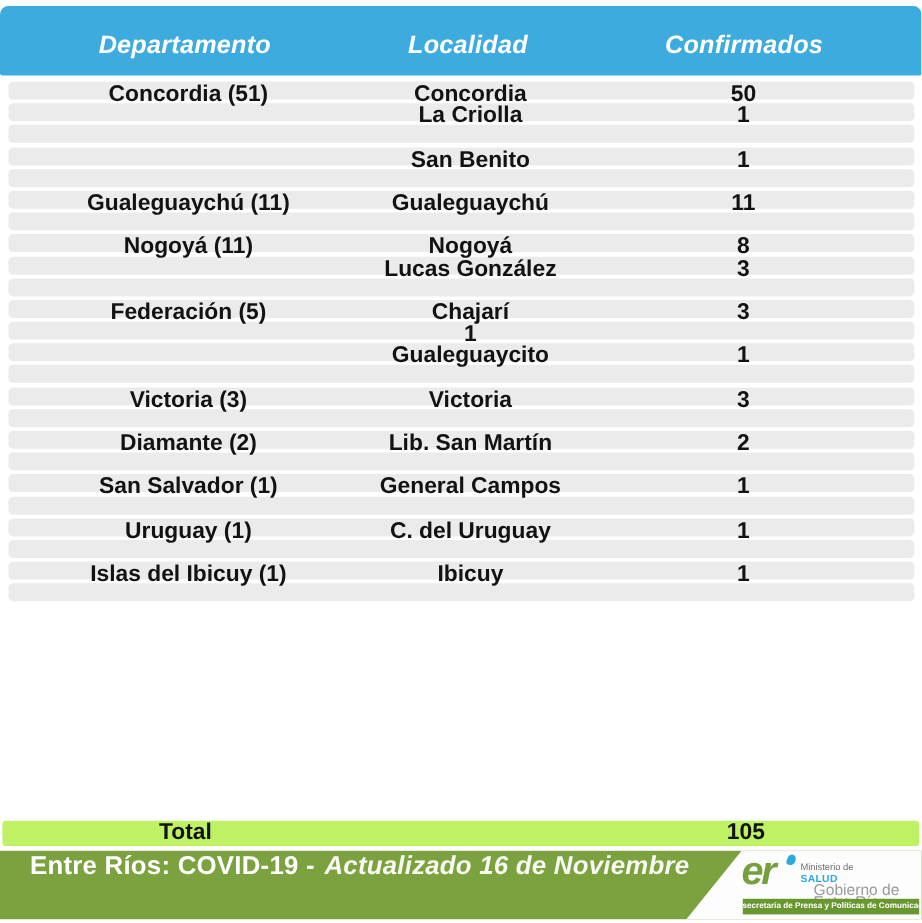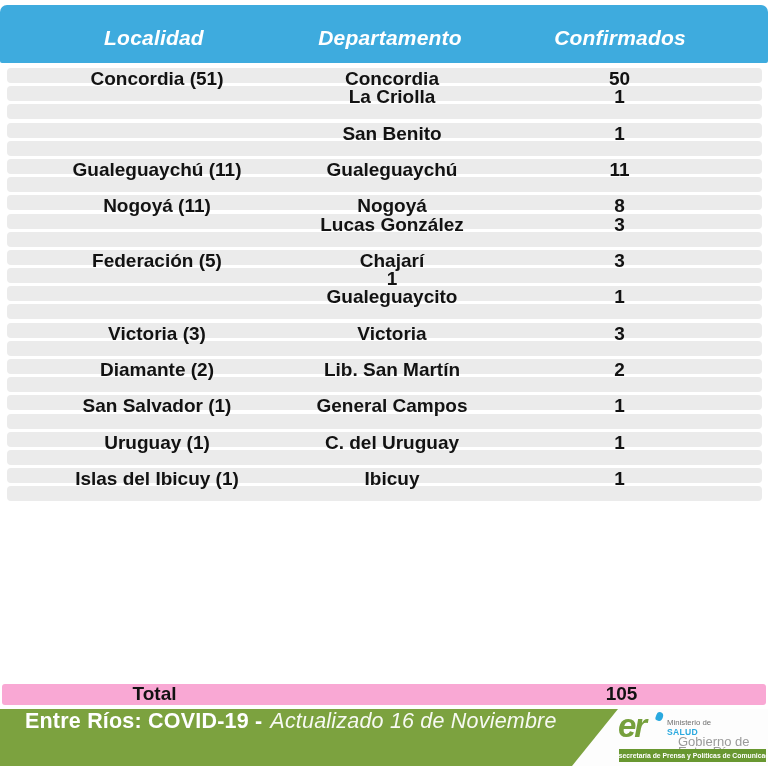--- a/index.html
+++ b/index.html
@@ -28,38 +28,38 @@
     display:grid;grid-template-columns:300px 170px 1fr;align-items:center;
   }
   .row .cell{
     text-align:center;font-weight:700;font-size:19px;color:#121212;
     white-space:nowrap;line-height:21px;
   }
 
   
   .total-row{
     position:absolute;top:684px;left:2px;width:764px;height:20.5px;
-    background:#f9a8d4;border-radius:3px;
+    background:#bef264;border-radius:3px;
     display:grid;grid-template-columns:305px 170px 1fr;align-items:center;
   }
   .total-row .cell{
     text-align:center;font-weight:700;font-size:19px;color:#121212;line-height:20px;
   }
 
   
   .footer{
     position:absolute;top:709px;left:0;width:768px;height:57px;
     background:#7CA23F;
   }
   .footer-caption{
     position:absolute;left:25px;top:0;height:100%;
     display:flex;align-items:flex-start;gap:8px;white-space:nowrap;
   }
   .caption-bold{color:#ffffff;font-weight:700;font-size:21.5px;letter-spacing:.2px;}
-  .caption-italic{color:#f7f9f2;font-weight:400;font-style:italic;font-size:21.5px;letter-spacing:.2px;}
+  .caption-italic{color:#f7f9f2;font-weight:700;font-style:italic;font-size:21.5px;letter-spacing:.2px;}
 
   .logo-wedge{
     position:absolute;right:0;top:0;width:208px;height:57px;background:#fdfdfd;
     clip-path:polygon(58px 0,100% 0,100% 100%,12px 100%);
   }
   .er-wordmark{
     position:absolute;left:58px;top:-1px;
     font-weight:700;font-size:33px;color:#76A03C;letter-spacing:-2px;line-height:36px;font-style:italic;
   }
   .droplet{
@@ -75,22 +75,22 @@
     display:flex;align-items:center;justify-content:center;
     color:#ffffff;font-size:6.8px;font-weight:700;white-space:nowrap;overflow:hidden;
   }
 </style>
 </head>
 <body>
 
 <div class="page">
 
   <div class="header-bar">
+    <span class="hcell">Departamento</span>
     <span class="hcell">Localidad</span>
-    <span class="hcell">Departamento</span>
     <span class="hcell">Confirmados</span>
   </div>
 
   <div class="table" id="rows-container">
     <div class="row">
       <span class="cell dept">Concordia (51)</span>
       <span class="cell loc">Concordia</span>
       <span class="cell num">50</span>
     </div>
 

